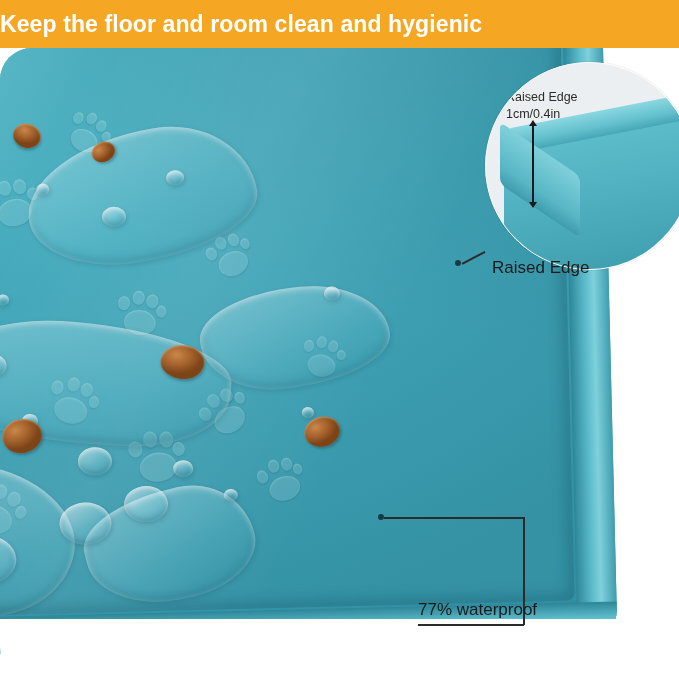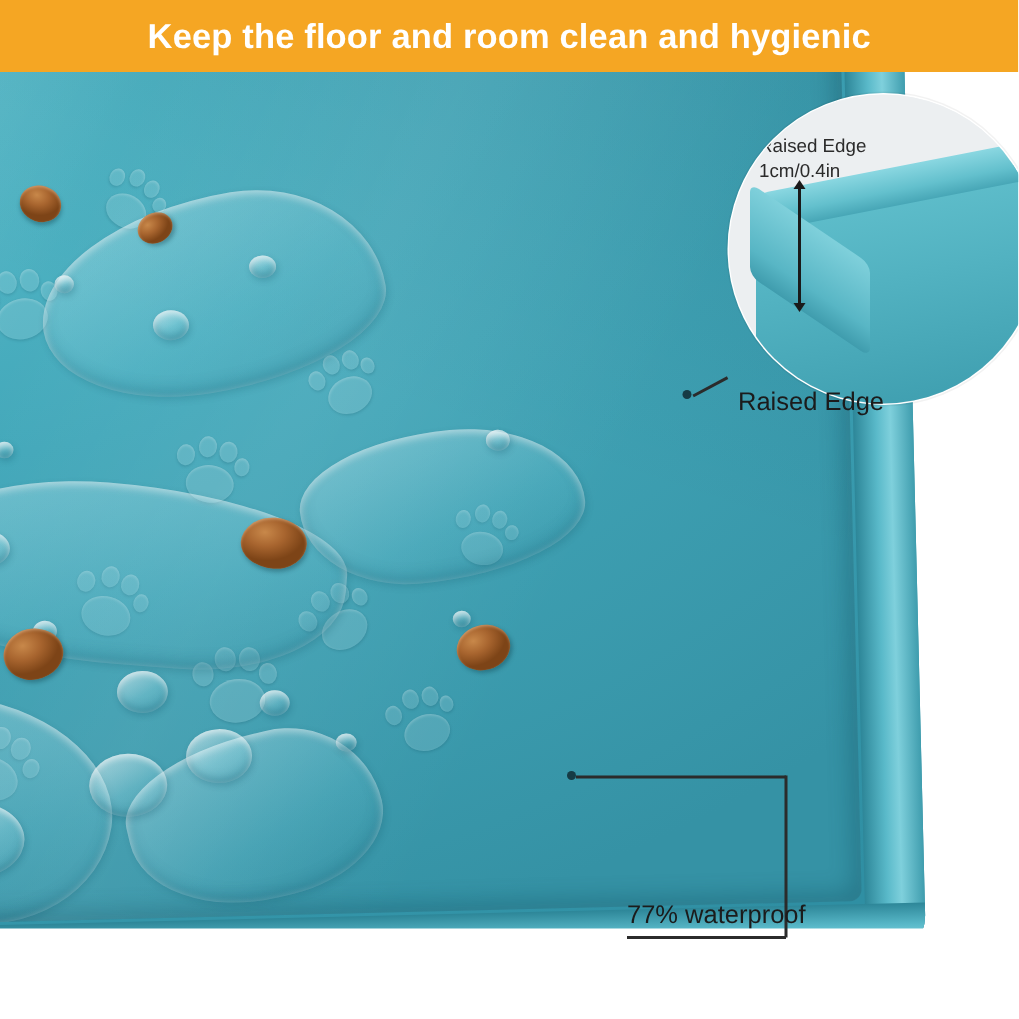--- a/index.html
+++ b/index.html
@@ -7,36 +7,37 @@
   .canvas{
     position:relative;
     width:679px;height:679px;
     overflow:hidden;
     background:#ffffff;
   }
   
   .banner{
     position:absolute;left:0;top:0;width:679px;height:48px;
     background:#f5a623;
-    display:flex;align-items:center;justify-content:center;
+    display:flex;align-items:center;justify-content:flex-start;
     box-sizing:border-box;
   }
   .banner-text{
     color:#ffffff;
     font-size:23px;
     font-weight:bold;
     letter-spacing:0.1px;
     white-space:nowrap;
     font-family:"Liberation Sans",sans-serif;
   }
   
   .photo{
     position:absolute;left:0;top:48px;width:679px;height:631px;
     background:#ffffff;
     overflow:hidden;
+    border-radius:32px;
   }
   
   .mat-wrap{
     position:absolute;left:-130px;top:-60px;width:800px;height:700px;
     transform:rotate(-1.4deg);
   }
   .mat-outer{
     position:absolute;left:0;top:0;width:740px;height:660px;
     border-radius:30px 30px 30px 30px;
     background:

